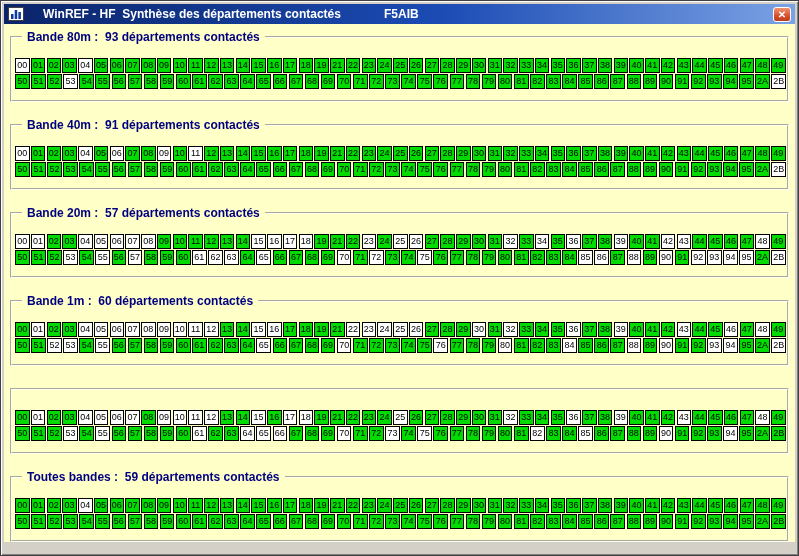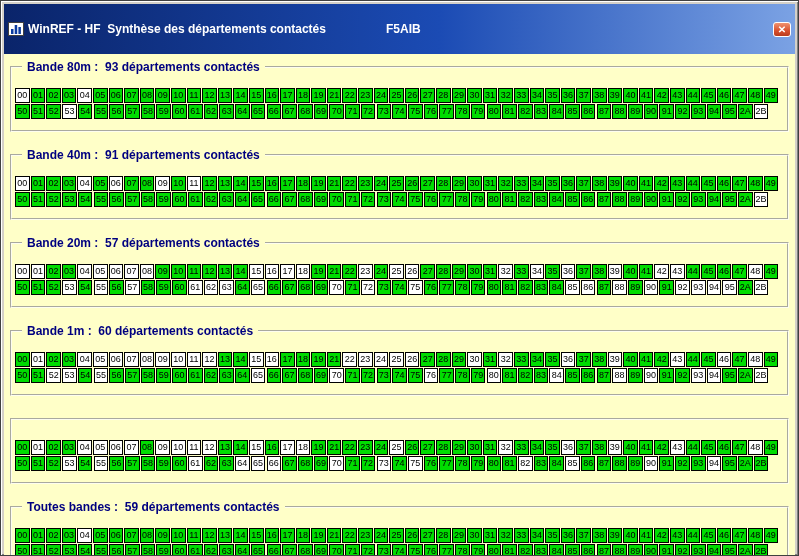--- a/index.html
+++ b/index.html
@@ -4,43 +4,43 @@
 <style>
   html,body { margin:0; padding:0; background:#808080; font-family:"Liberation Sans",sans-serif; }
   .window {
     width:799px; height:556px; box-sizing:border-box;
     background:#d4d0c8; padding:3px;
     border:1px solid #404040;
     box-shadow: inset 1px 1px 0 #ffffff, inset -1px -1px 0 #808080;
     position:relative; overflow:hidden;
   }
   .titlebar {
-    height:34px; display:flex; align-items:center; gap:4px; padding:8px 4px;
+    height:20px; display:flex; align-items:center; gap:19px; padding:0 4px;
     background:linear-gradient(90deg,#0a246a 0%,#1b4bb4 55%,#7ba2e4 100%);
     color:#ffffff;
   }
   .titlebar .title { font:bold 12px "Liberation Sans",sans-serif; white-space:pre; }
-  .titlebar .callsign { font:bold 12px "Liberation Sans",sans-serif; margin-left:56px; white-space:pre; }
+  .titlebar .callsign { font:bold 12px "Liberation Sans",sans-serif; margin-left:24px; white-space:pre; }
   .app-icon { width:16px; height:14px; display:inline-block; }
   .close-btn {
     margin-left:auto; width:18px; height:15px; box-sizing:border-box;
     background:linear-gradient(#f0926f,#d8502e 60%,#b93c1e);
     border:1px solid #ffffff; border-radius:3px;
     color:#ffffff; font:bold 10px/13px "Liberation Sans",sans-serif;
     text-align:center; cursor:pointer;
   }
   .client {
     background:var(--bg,#ffffc8);
     height:518px; box-sizing:border-box; padding-top:12px;
     overflow:hidden;
   }
   .band-box {
     position:relative; margin:0 6px 22px 6px;
     border:2px groove #fdfdf0;
-    padding:20px 18px 10px 3px;
+    padding:20px 1px 10px 3px;
   }
   .band-title {
     position:absolute; top:-8px; left:10px;
     background:var(--bg,#ffffc8); padding:0 5px;
     font:bold 12px "Liberation Sans",sans-serif;
     color:var(--title-color,#000080); white-space:pre;
   }
   .dept-row { display:flex; gap:1px; margin-bottom:1px;justify-content:space-between; }
   .cell {
     box-sizing:border-box; flex:0 0 auto;

